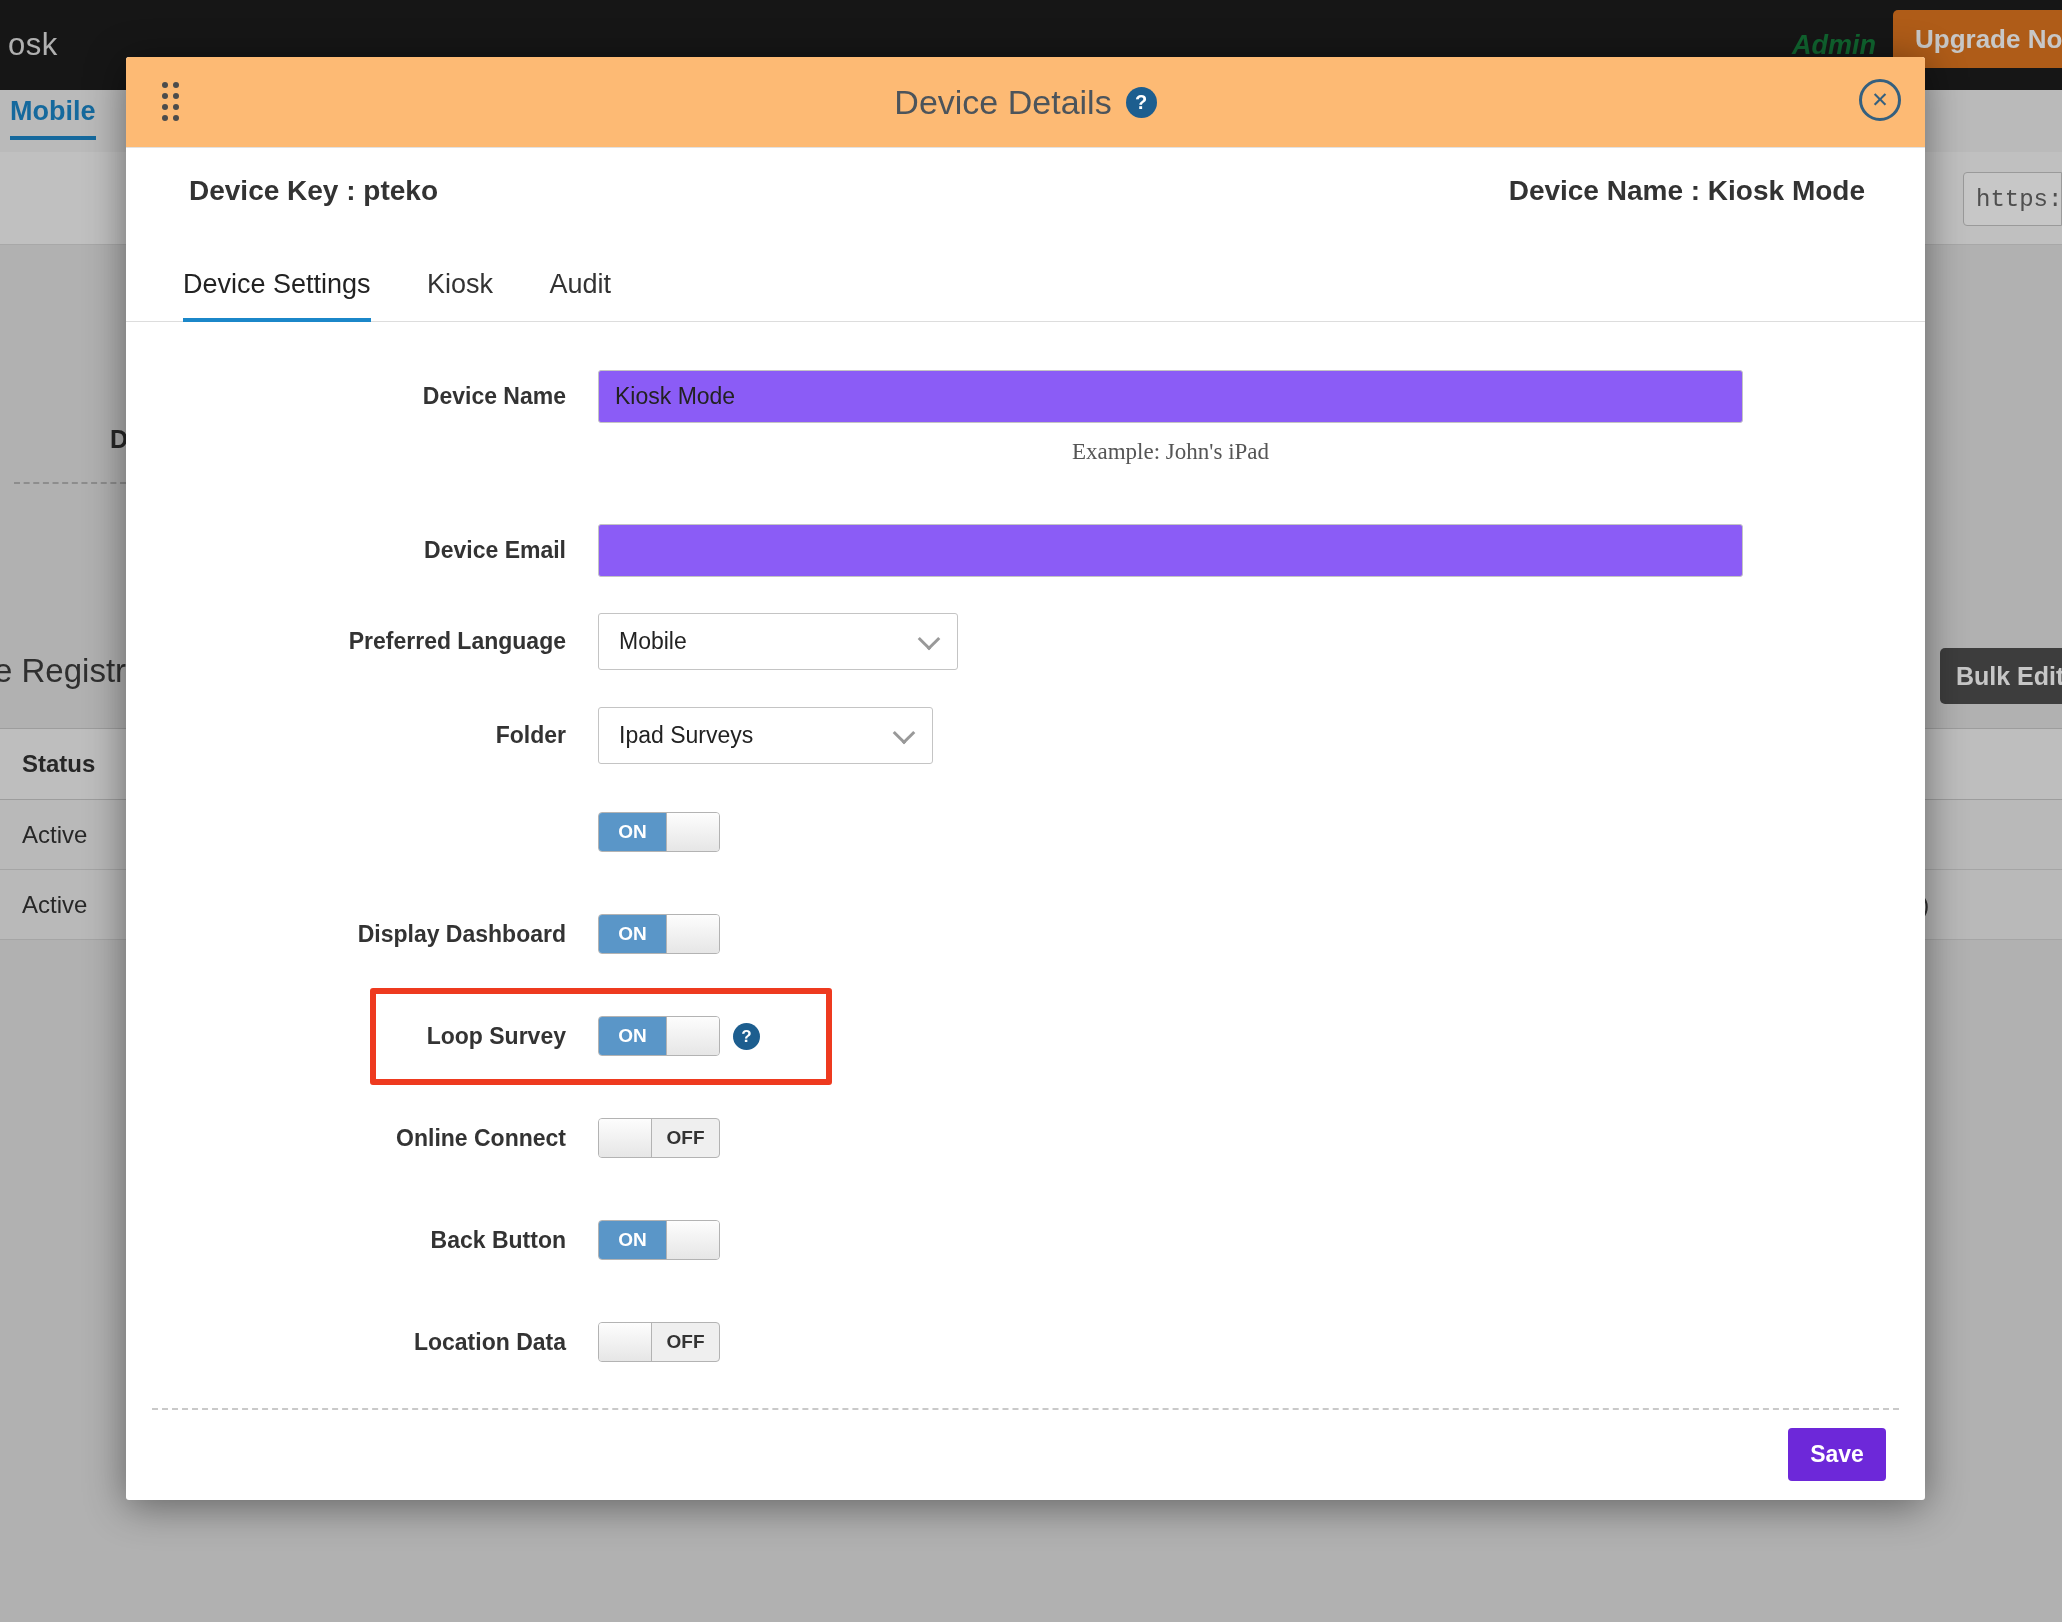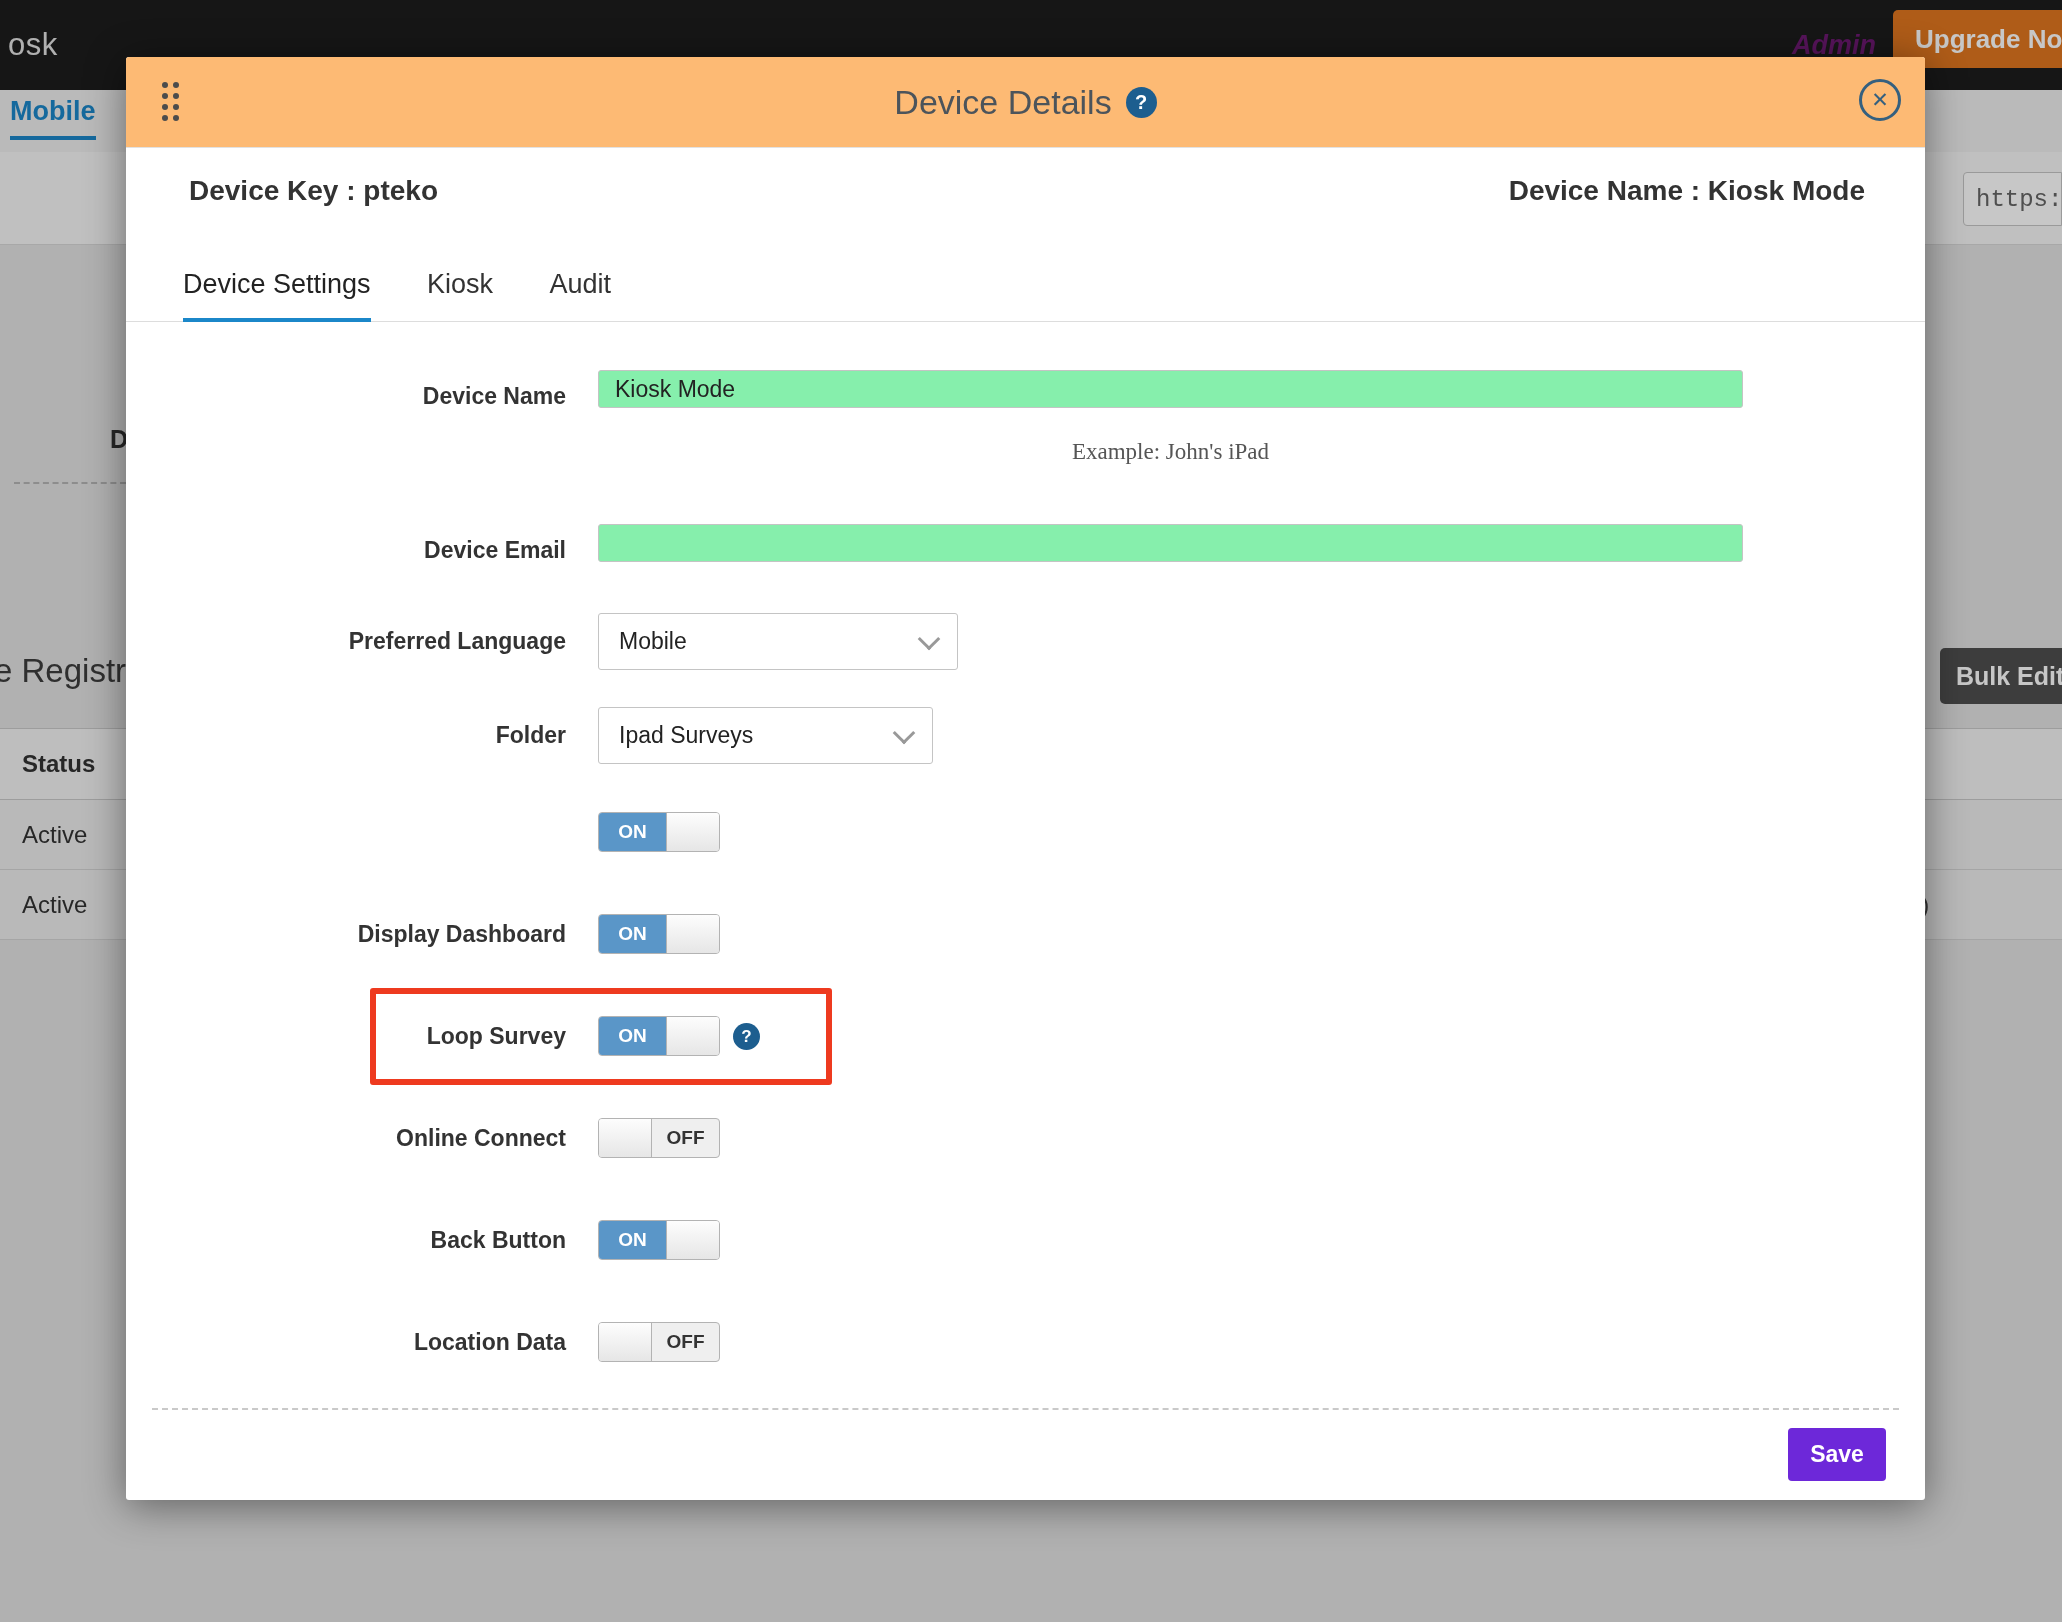--- a/index.html
+++ b/index.html
@@ -2,21 +2,21 @@
 <html><head>
 <meta charset="utf-8">
 <style>
   html,body{margin:0;padding:0;background:#9a9a9a;font-family:"Liberation Sans","DejaVu Sans",sans-serif;}
   .stage{position:relative;width:2062px;height:1622px;overflow:hidden;background:#e3e3e3;}
 
   
   .bg-layer{position:absolute;inset:0;z-index:1;}
   .topbar{position:absolute;left:0;top:0;width:100%;height:90px;background:#1d1d1d;}
   .brand{position:absolute;left:8px;top:0;line-height:90px;font-size:31px;color:#e2e2e2;font-weight:500;letter-spacing:.5px;}
-  .admin{position:absolute;right:186px;top:0;line-height:90px;font-size:27px;color:#701a75;font-style:italic;font-weight:600;}
+  .admin{position:absolute;right:186px;top:0;line-height:90px;font-size:27px;color:#15803d;font-style:italic;font-weight:600;}
   .upgrade{position:absolute;left:1893px;top:10px;height:58px;width:190px;background:#e0761f;border-radius:5px 0 0 5px;color:#fff;font-weight:700;font-size:26px;line-height:58px;padding-left:22px;box-sizing:border-box;white-space:nowrap;overflow:hidden;}
   .tabstrip{position:absolute;left:0;top:90px;width:100%;height:62px;background:#efefef;}
   .mobile-tab{position:absolute;left:10px;top:96px;font-size:27px;font-weight:700;color:#1b87c9;padding-bottom:9px;border-bottom:4px solid #1b87c9;}
   .toolbar{position:absolute;left:0;top:152px;width:100%;height:92px;background:#f7f7f7;border-bottom:1px solid #d8d8d8;}
   .url-box{position:absolute;left:1963px;top:172px;width:99px;height:54px;background:#fff;border:1px solid #c6c6c6;border-radius:4px 0 0 4px;font-size:24px;color:#666;line-height:54px;padding-left:12px;box-sizing:border-box;overflow:hidden;font-family:"Liberation Mono","DejaVu Sans Mono",monospace;}
   .content-bg{position:absolute;left:0;top:245px;width:100%;height:1377px;background:#e3e3e3;}
   .frag-d{position:absolute;left:110px;top:425px;font-size:25px;font-weight:700;color:#333;}
   .bg-dash{position:absolute;left:14px;top:482px;width:112px;border-top:2px dashed #b5b5b5;}
   .section-title{position:absolute;left:-6px;top:652px;font-size:33px;color:#3d3d3d;white-space:nowrap;}
   .bulk-edit{position:absolute;left:1940px;top:648px;height:56px;width:140px;background:#4f4f4f;border-radius:5px 0 0 5px;color:#fff;font-weight:700;font-size:25px;line-height:56px;padding-left:16px;box-sizing:border-box;white-space:nowrap;overflow:hidden;}
@@ -38,21 +38,21 @@
   .help-badge.small{width:27px;height:27px;font-size:17px;}
   .m-close{position:absolute;right:24px;top:22px;width:42px;height:42px;border:3px solid #35607f;border-radius:50%;box-sizing:border-box;display:flex;align-items:center;justify-content:center;color:#35607f;font-size:21px;font-weight:700;cursor:pointer;}
   .m-sub{position:absolute;left:63px;right:60px;top:104px;height:60px;display:flex;align-items:center;justify-content:space-between;font-size:28px;font-weight:600;color:#333;}
   .m-tabs{position:absolute;left:0;top:193px;width:100%;height:72px;border-bottom:1px solid #ddd;box-sizing:border-box;}
   .tab{display:inline-block;height:68px;line-height:68px;margin-left:57px;font-size:27px;color:#333;cursor:pointer;}
   .tab.active{border-bottom:4px solid #1b87c9;color:#222;}
   .tab + .tab{margin-left:52px;}
 
   .form-row{position:absolute;left:0;width:100%;}
   .row-label{position:absolute;left:0;top:0;width:440px;text-align:right;font-size:23px;font-weight:700;color:#333;}
-  .text-input{position:absolute;left:472px;top:0;width:1145px;height:38px;border:1px solid #c4c4c4;border-radius:3px;box-sizing:border-box;font-size:23px;color:#222;padding:0 16px;background:#86efac;font-family:"Liberation Sans","DejaVu Sans",sans-serif;}
+  .text-input{position:absolute;left:472px;top:0;width:1145px;height:53px;border:1px solid #c4c4c4;border-radius:3px;box-sizing:border-box;font-size:23px;color:#222;padding:0 16px;background:#8b5cf6;font-family:"Liberation Sans","DejaVu Sans",sans-serif;}
   .helper{position:absolute;left:472px;top:0;width:1145px;text-align:center;font-size:23px;color:#555;font-family:Liberation Serif, serif;}
   .select{position:absolute;left:472px;top:0;height:57px;border:1px solid #c4c4c4;border-radius:3px;box-sizing:border-box;background:#fff;display:flex;align-items:center;justify-content:space-between;padding:0 20px;cursor:pointer;}
   .sel-text{font-size:23px;color:#222;}
   .chev{width:13px;height:13px;border-right:3px solid #999;border-bottom:3px solid #999;transform:rotate(45deg);margin-top:-6px;}
   .toggle{position:absolute;left:472px;top:0;width:122px;height:40px;border:1px solid #b3b3b3;border-radius:4px;box-sizing:border-box;overflow:hidden;display:flex;background:#efefef;cursor:pointer;}
   .toggle-state{flex:1;display:flex;align-items:center;justify-content:center;font-size:19px;font-weight:700;}
   .toggle-knob{width:52px;background:linear-gradient(#fdfdfd,#e6e6e6);}
   .toggle.on .toggle-state{background:#5a96c8;color:#fff;}
   .toggle.on .toggle-knob{border-left:1px solid #b3b3b3;}
   .toggle.off .toggle-state{color:#333;}

